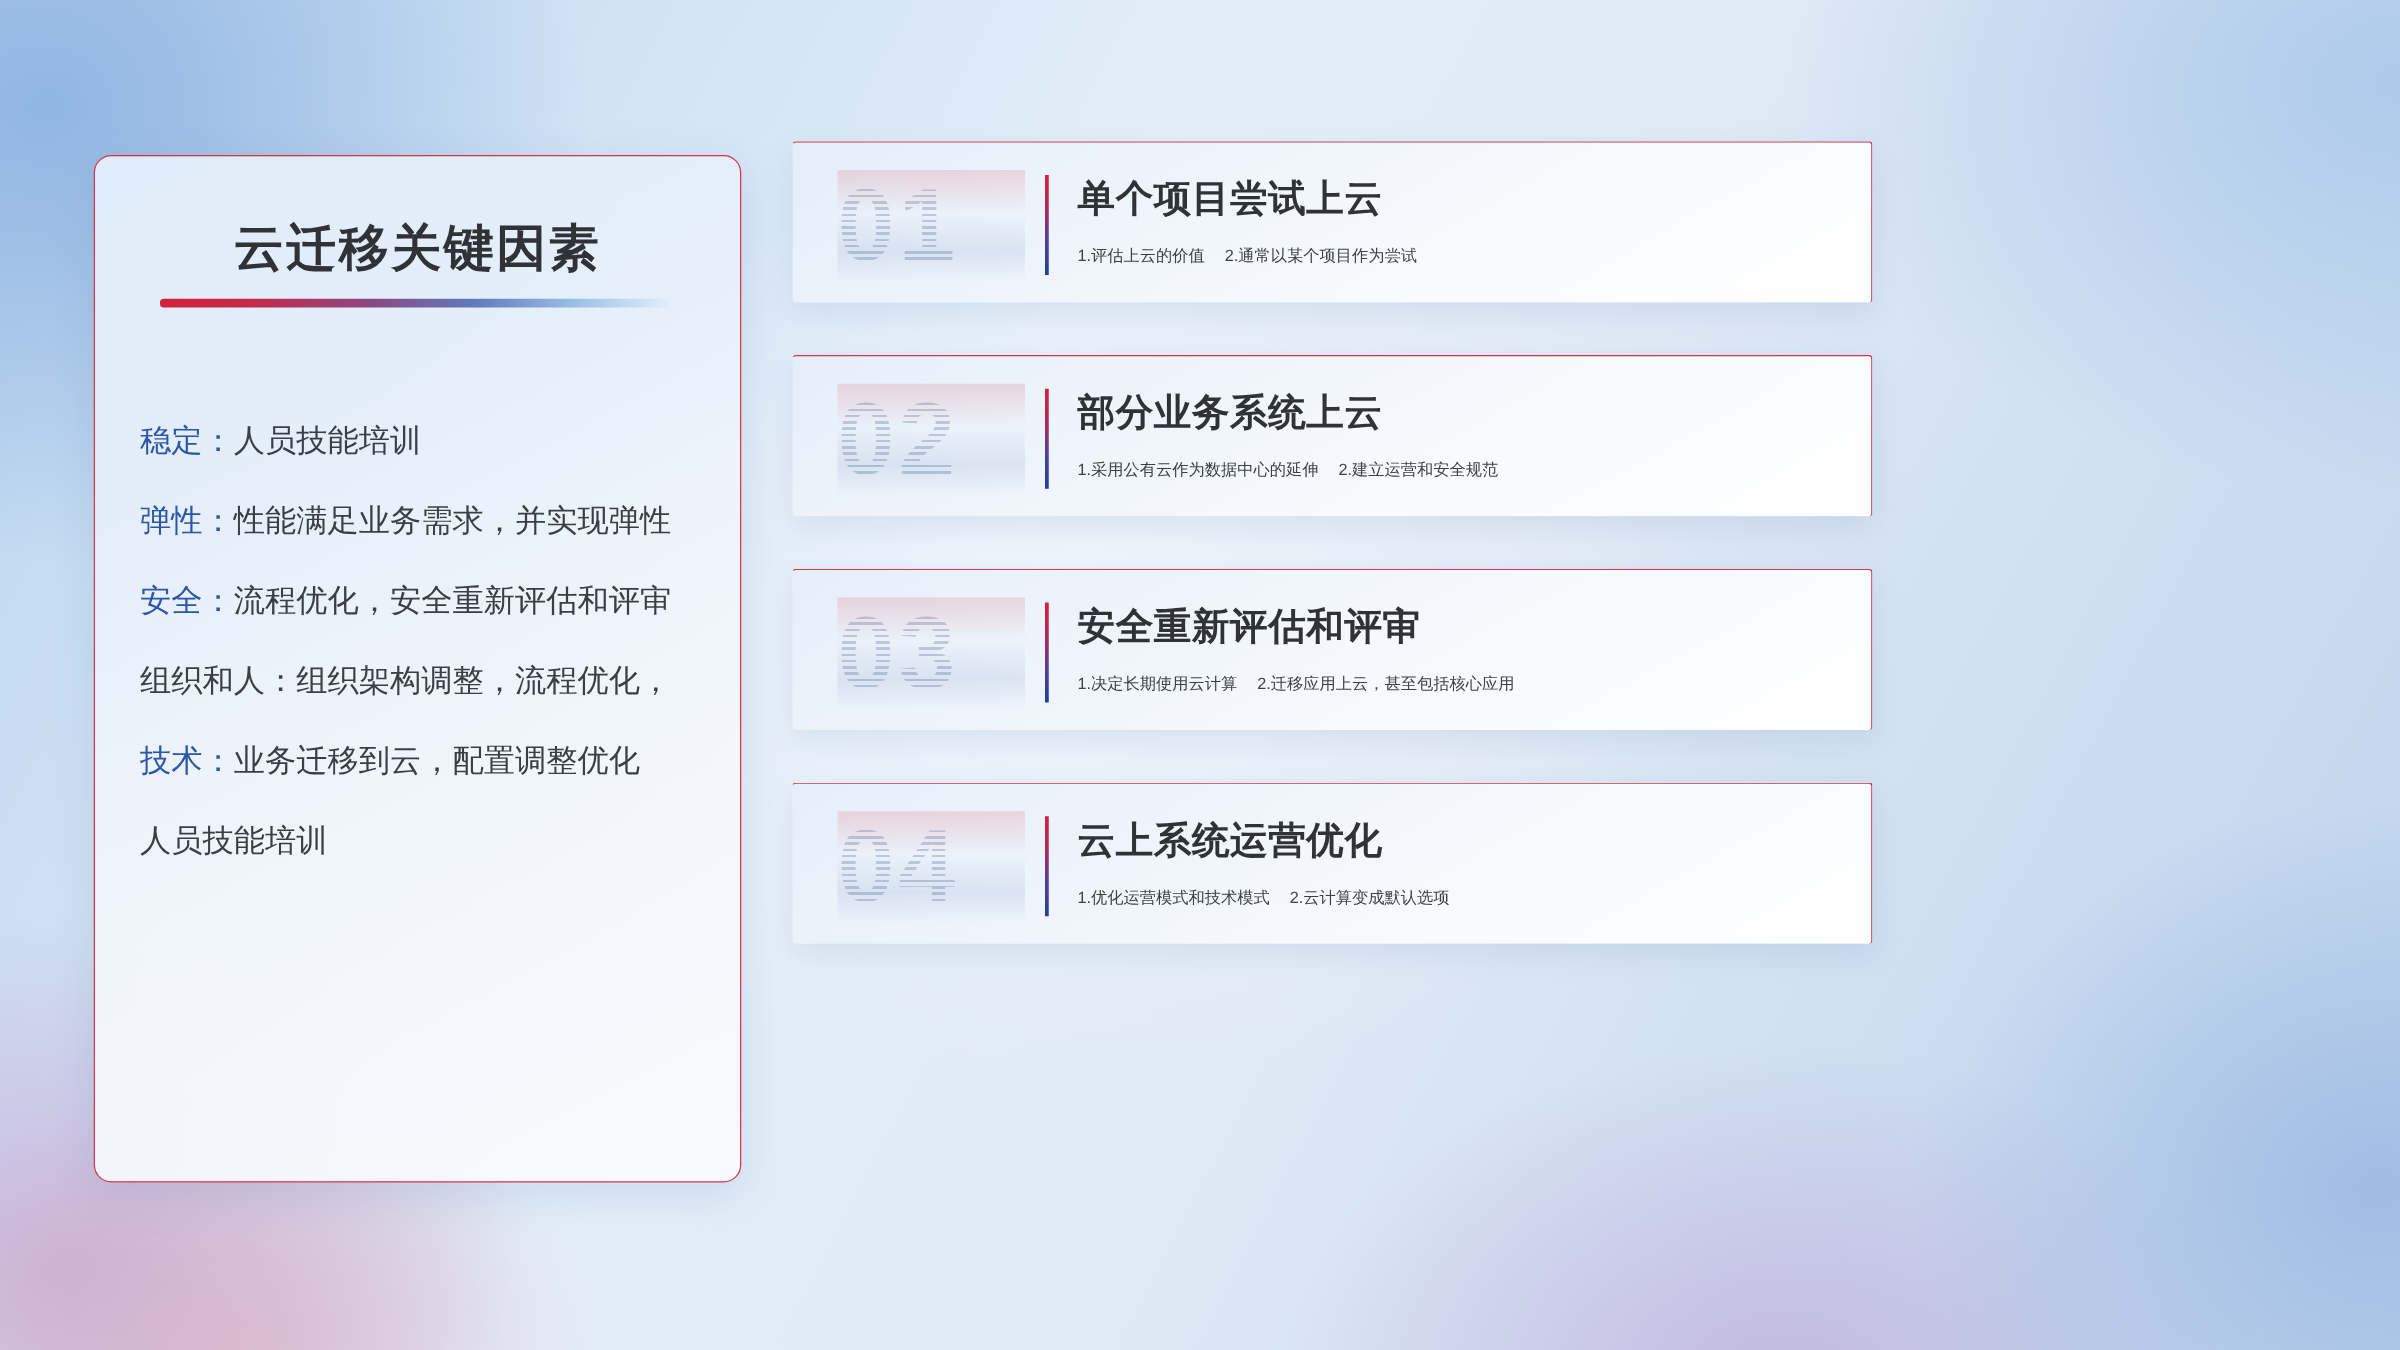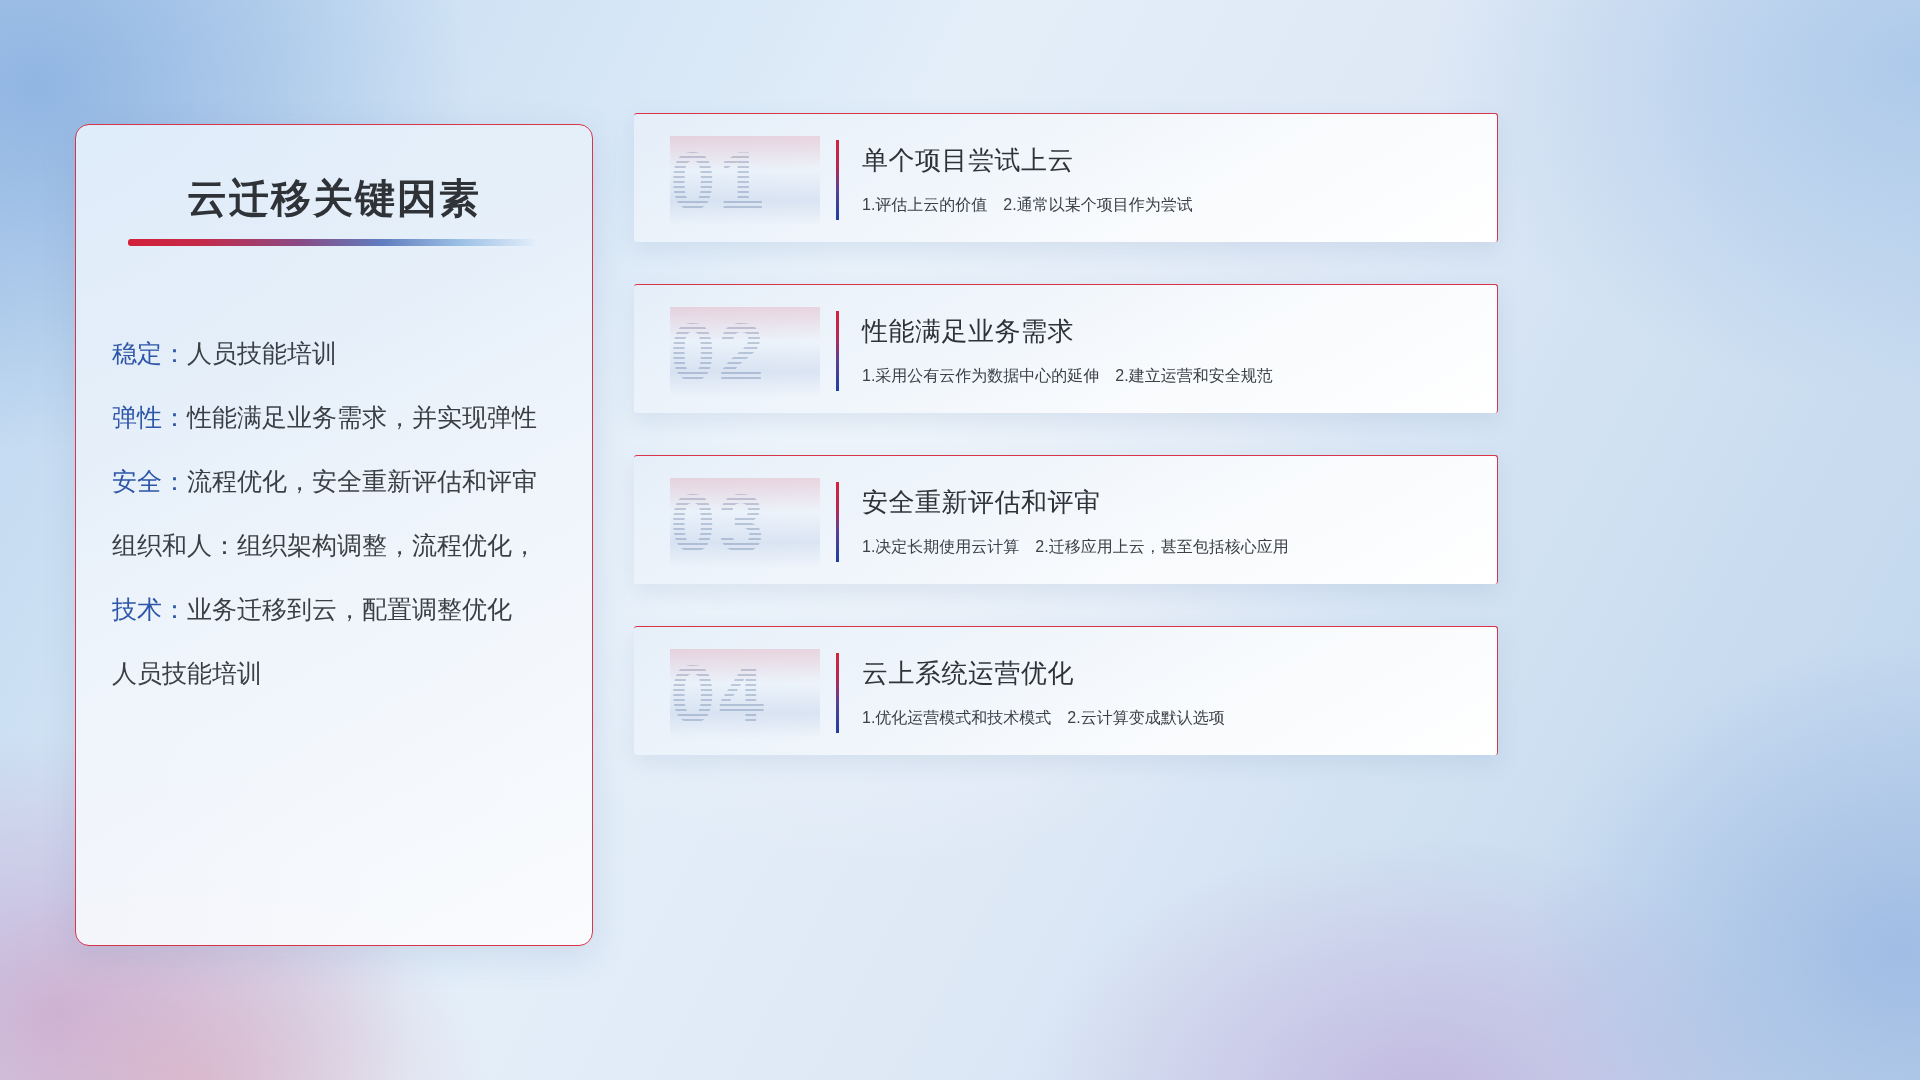--- a/index.html
+++ b/index.html
@@ -134,29 +134,29 @@
     position:absolute;
     left:202px; top:26px;
     width:3px; height:80px;
     background:linear-gradient(180deg,#d7203c 0%,#b02a55 35%,#5a3f97 62%,#1f3fa0 100%);
   }
   .card-body {
     position:absolute;
     left:228px; right:20px; top:24px;
   }
   .card-title {
-    font-size:26px;
-    font-weight:normal;
+    font-size:30px;
+    font-weight:bold;
     color:#2f3338;
     line-height:44px;
     letter-spacing:.5px;
   }
   .card-desc {
     margin-top:10px;
-    font-size:16px;
+    font-size:13px;
     color:#3c4147;
     line-height:26px;
     white-space:nowrap;
   }
   .card-desc .sep { display:inline-block; width:16px; }
 </style>
 </head>
 <body>
 
 <div class="bg bg-base"></div>
@@ -206,21 +206,21 @@
         <span>1.评估上云的价值</span><span class="sep"></span><span>2.通常以某个项目作为尝试</span>
       </div>
     </div>
   </article>
 
   <article class="card">
     <div class="ghost-num">02</div>
     <div class="ghost-tint"></div>
     <div class="card-divider"></div>
     <div class="card-body">
-      <div class="card-title">性能满足业务需求</div>
+      <div class="card-title">部分业务系统上云</div>
       <div class="card-desc">
         <span>1.采用公有云作为数据中心的延伸</span><span class="sep"></span><span>2.建立运营和安全规范</span>
       </div>
     </div>
   </article>
 
   <article class="card">
     <div class="ghost-num">03</div>
     <div class="ghost-tint"></div>
     <div class="card-divider"></div>

